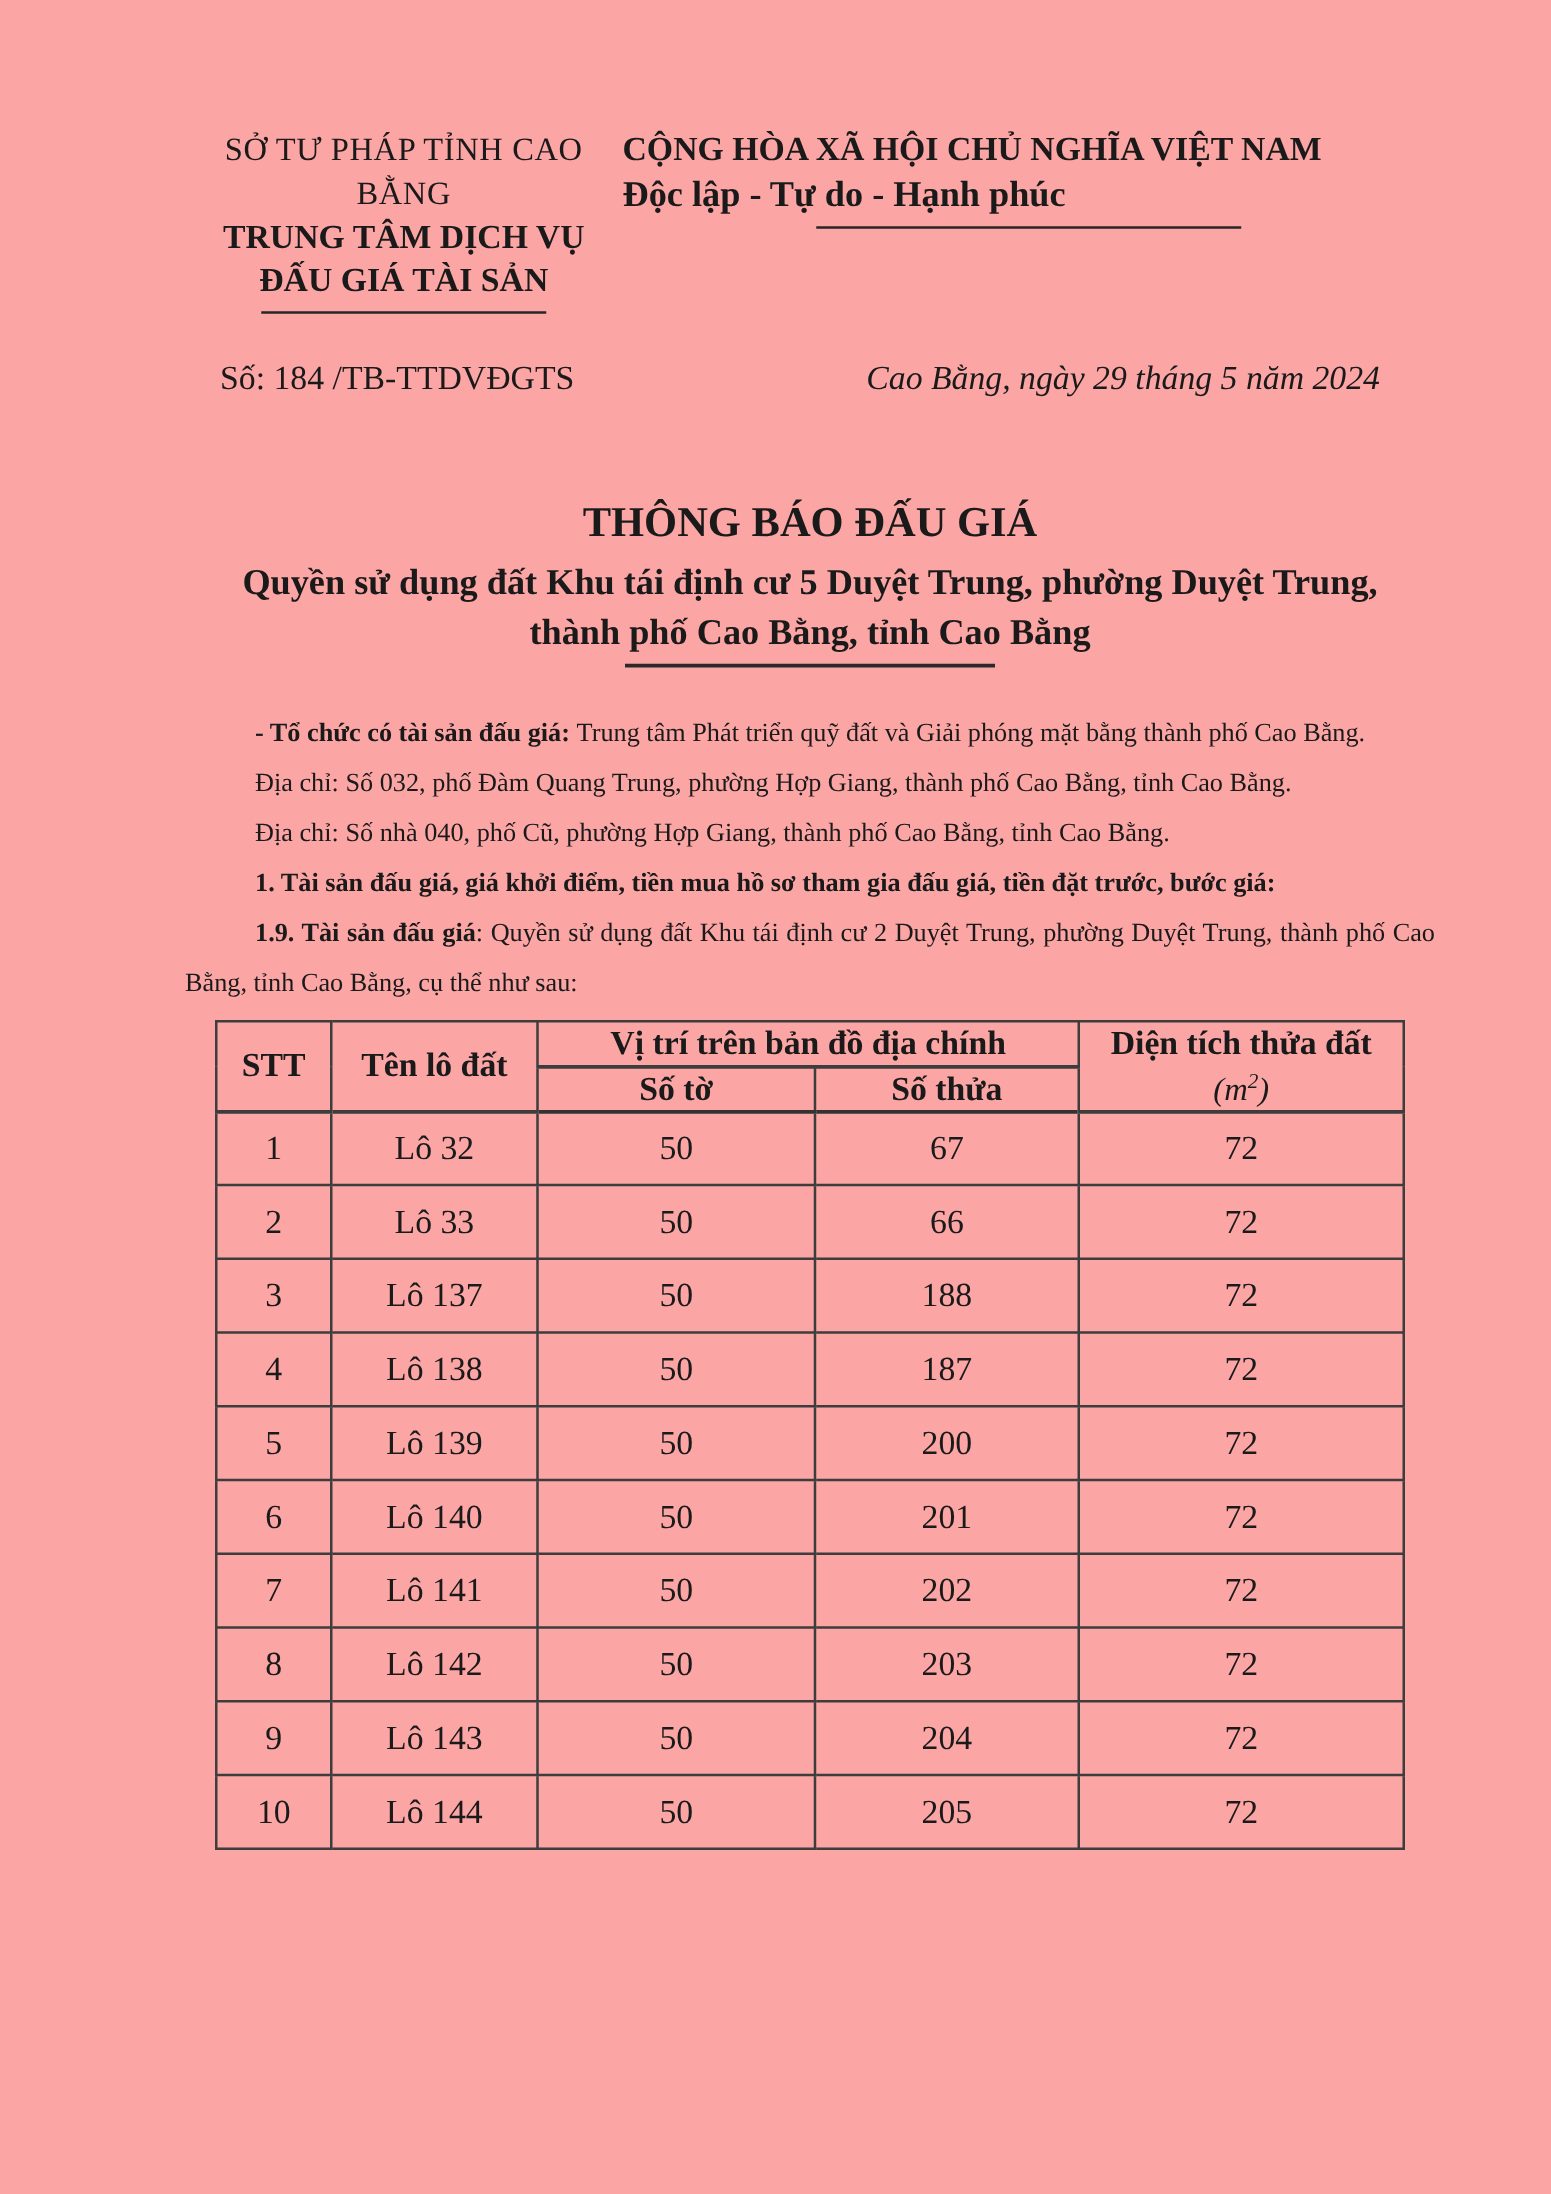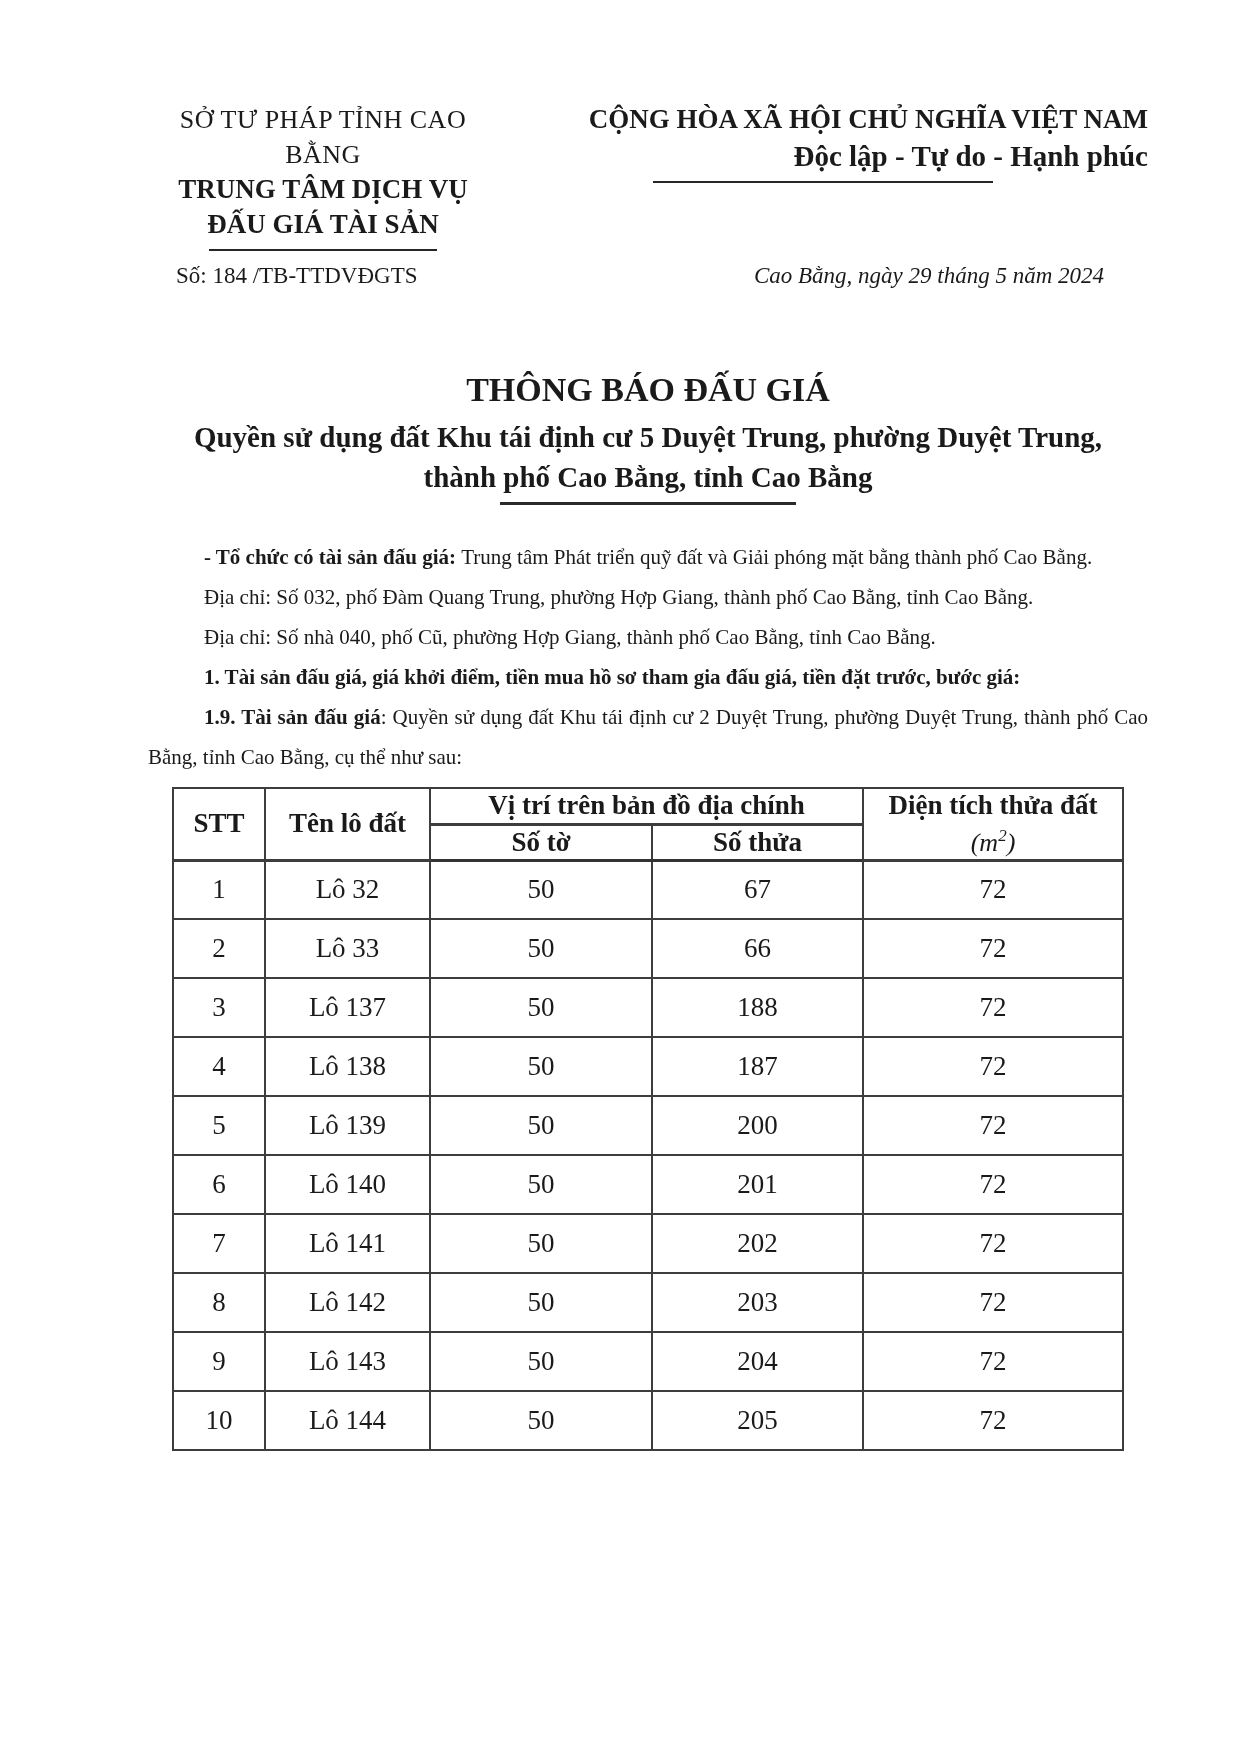--- a/index.html
+++ b/index.html
@@ -3,41 +3,41 @@
 <meta charset="utf-8">
 <title>Thông báo đấu giá</title>
 <style>
   * { margin: 0; padding: 0; box-sizing: border-box; }
   html, body { background: #e8e8e8; }
   .page {
     position: relative;
     width: 1241px;
     height: 1755px;
     margin: 0 auto;
-    background: #ffffff;
+    background: #fca5a5;
     color: #1a1a1a;
     font-family: "Liberation Serif", "DejaVu Serif", serif;
     overflow: hidden;
     padding: 102px 93px 0 148px; 
   }
   .content-box { width: 1000px; }
 
   
   .letterhead { display: flex; align-items: flex-start; }
   .lh-left  { width: 350px; text-align: center; line-height: 35px; }
-  .lh-right { flex: 1; text-align: right; line-height: 35px; }
+  .lh-right { flex: 1; text-align: left; line-height: 35px; }
   .lh-line-regular { font-size: 26px; font-weight: 400; letter-spacing: .5px; }
   .lh-line-bold    { font-size: 27px; font-weight: 700; }
   .lh-motto        { font-size: 29px; font-weight: 700; margin-top: 2px; }
   .rule { height: 0; border-top: 2px solid #262626; margin: 7px auto 0; }
   .rule-left  { width: 228px; }
   .rule-right { width: 340px; }
 
   
-  .doc-row { display: flex; justify-content: space-between; margin-top: 12px; font-size: 23px; }
+  .doc-row { display: flex; justify-content: space-between; margin-top: 36px; font-size: 27px; }
   .doc-number { padding-left: 28px; }
   .doc-date { font-style: italic; padding-right: 44px; }
 
   
   .title-block { text-align: center; margin-top: 80px; }
   .notice-title { font-size: 34px; font-weight: 700; line-height: 42px; }
   .notice-subtitle { font-size: 29px; font-weight: 700; line-height: 40px; margin-top: 6px; }
   .rule-title { width: 296px; border-top: 3px solid #2a2a2a; margin: 5px auto 0; }
 
   

